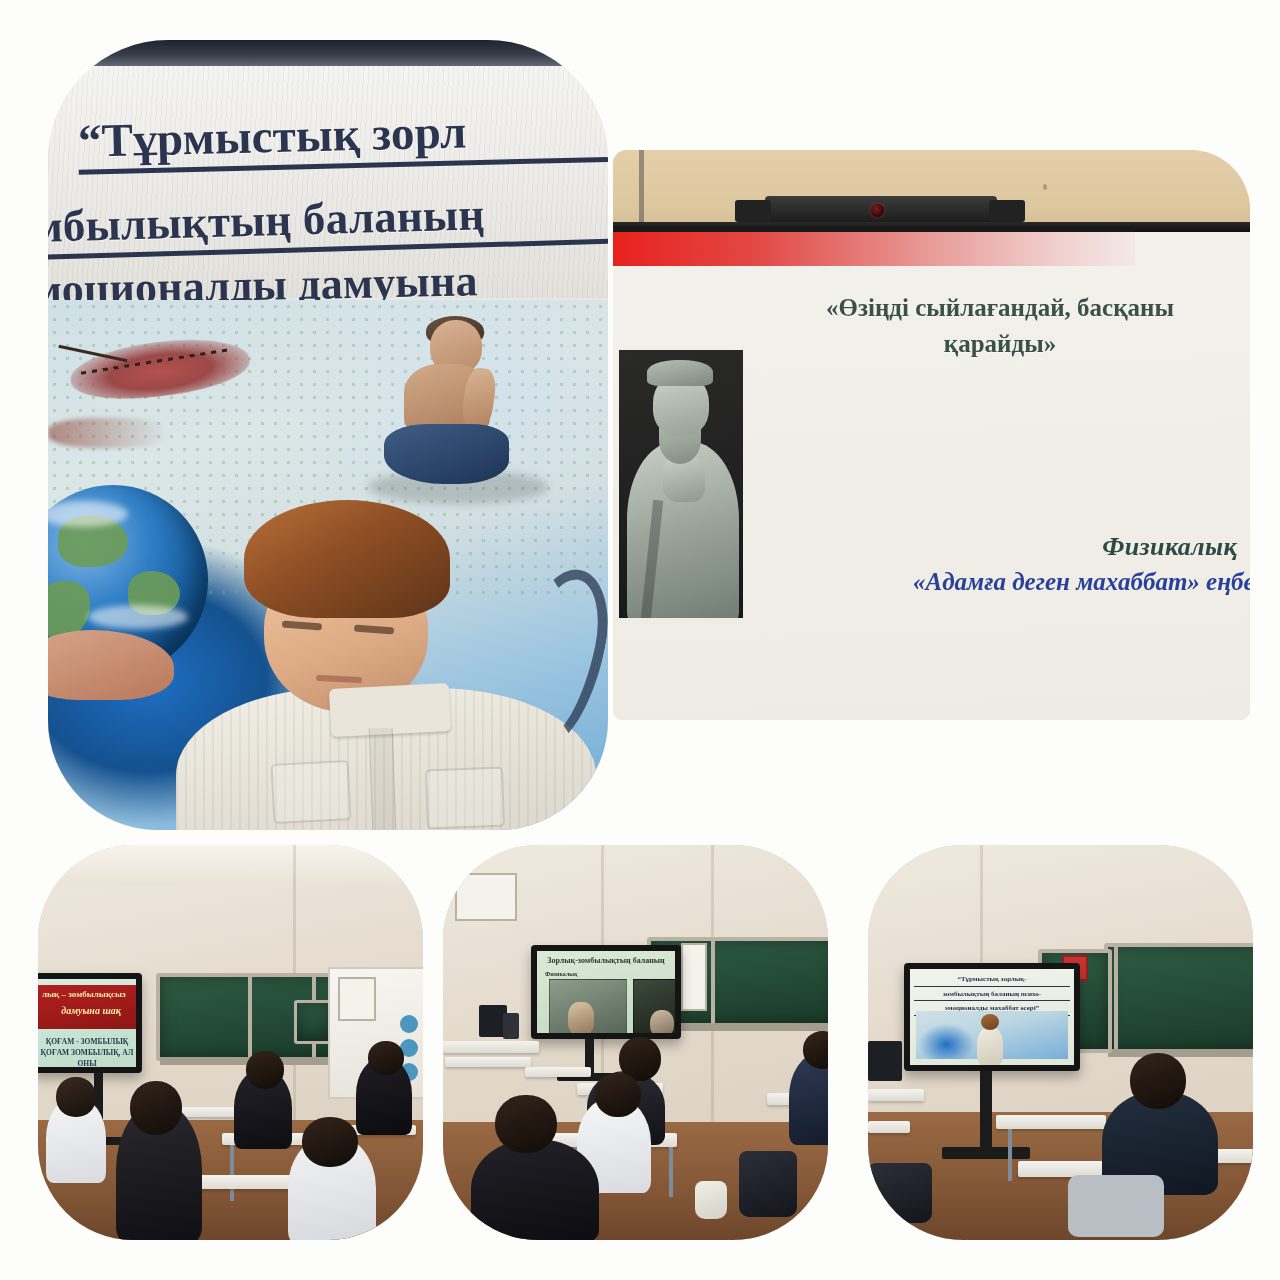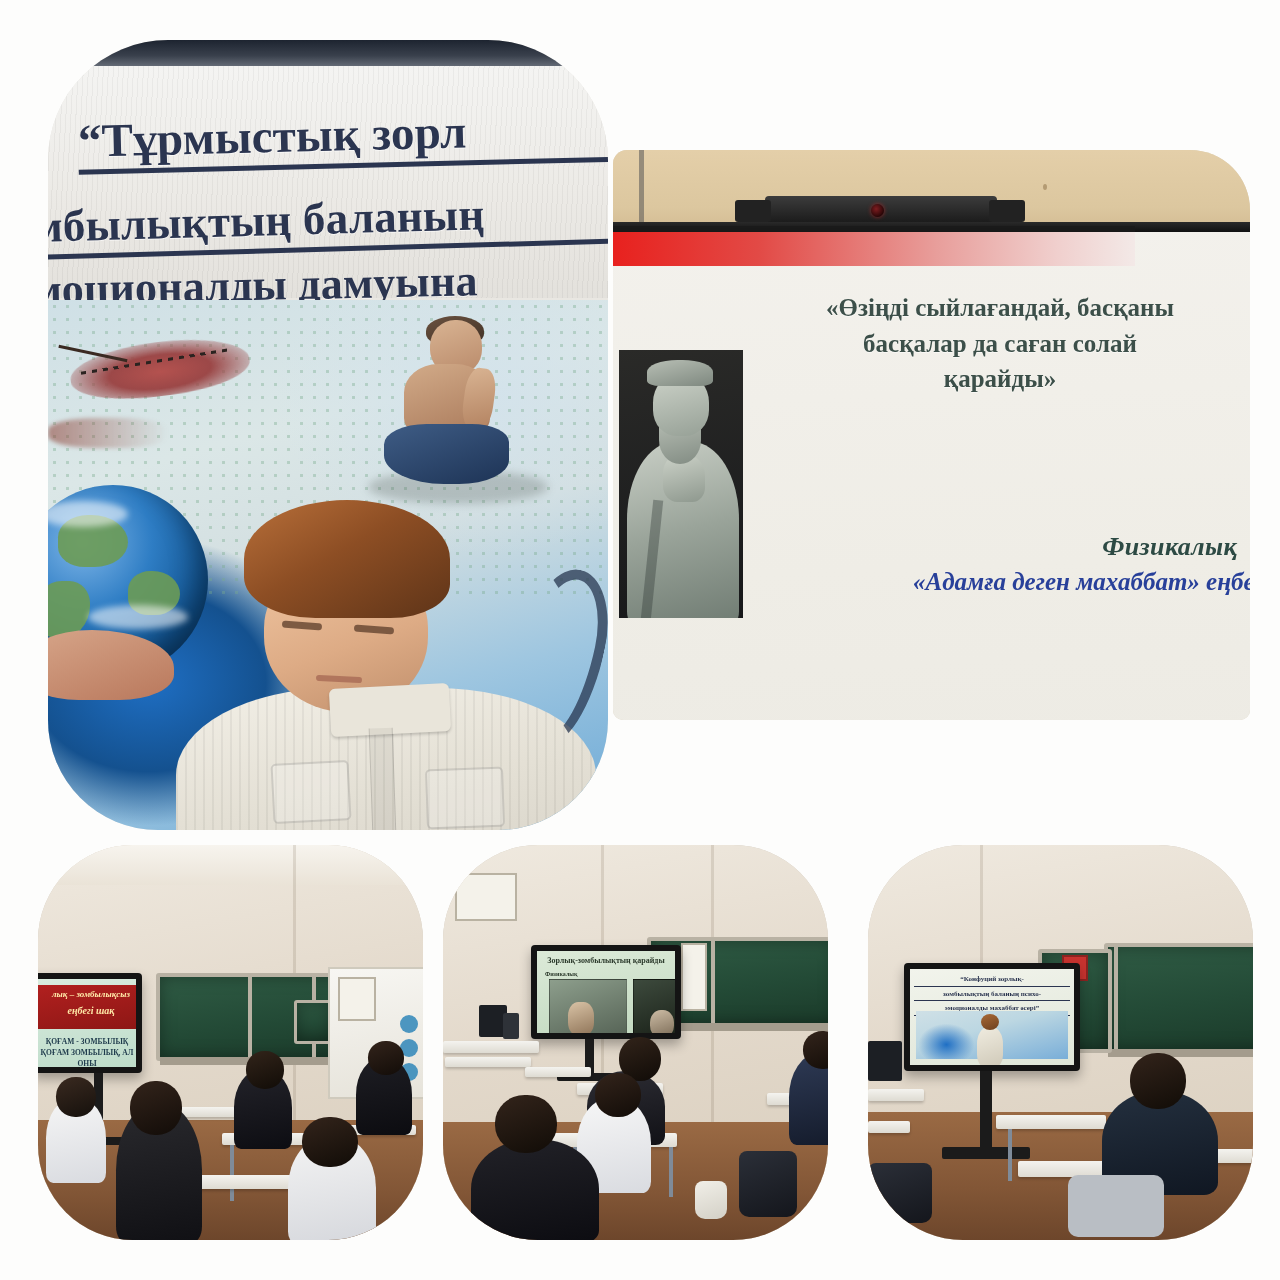--- a/index.html
+++ b/index.html
@@ -352,22 +352,22 @@
   .tv-stand-pole{position:absolute;background:#1b1b1b;}
   .tv-stand-foot{position:absolute;background:#1b1b1b;border-radius:2px;}
 
   
   .slideA{position:absolute;inset:0;background:linear-gradient(170deg,#d9ecdf,#bedcca);}
   .slideA .band{
     position:absolute;left:0;top:6px;width:100%;height:44px;
     background:linear-gradient(170deg,#b1201f,#8e1715);
   }
   .slideA .t1{
-    position:absolute;left:4px;top:10px;width:100%;text-align:center;
-    color:#ffe9a8;font-size:9px;font-weight:700;white-space:nowrap;font-style:italic;
+    position:absolute;left:4px;top:10px;width:100%;
+    color:#ffe9a8;font-size:9px;font-weight:700;white-space:nowrap;
   }
   .slideA .t2{
     position:absolute;left:4px;top:26px;width:100%;text-align:center;
     color:#ffe9a8;font-size:10px;font-style:italic;font-weight:700;white-space:nowrap;
   }
   .slideA .body{
     position:absolute;left:0;top:58px;width:100%;text-align:center;
     color:#203c4d;font-size:7.5px;font-weight:700;line-height:1.45;
   }
   
@@ -508,21 +508,20 @@
         <div class="cf-robe"></div>
         <div class="cf-robefold"></div>
         <div class="cf-hands"></div>
         <div class="cf-beard"></div>
         <div class="cf-head"></div>
         <div class="cf-cap"></div>
       </div>
 
       <div class="quote-block">
         <div>«Өзіңді сыйлағандай, басқаны</div>
-        <div>басқалар да саған солай</div>
         <div>қарайды»</div>
       </div>
 
       <div class="attrib">
         <div class="author">Физикалық</div>
         <div class="work">«Адамға деген махаббат» еңбегі»</div>
       </div>
 
       <div class="screen-botline"></div>
       <div class="timestamp">2023.12</div>
@@ -546,21 +545,21 @@
     <div class="poster-sm" style="left:300px;top:132px;width:34px;height:40px;"></div>
     <div class="circ" style="left:362px;top:170px;width:18px;height:18px;"></div>
     <div class="circ" style="left:362px;top:194px;width:18px;height:18px;background:#2f86b8;"></div>
     <div class="circ" style="left:362px;top:218px;width:18px;height:18px;background:#2f86b8;"></div>
 
     <div class="tv" style="left:-6px;top:128px;width:110px;height:100px;">
       <div class="tv-screen">
         <div class="slideA">
           <div class="band"></div>
           <div class="t1">лық – зомбылықсыз</div>
-          <div class="t2">еңбегі шақ</div>
+          <div class="t2">дамуына шақ</div>
           <div class="body">
             <div>ҚОҒАМ - ЗОМБЫЛЫҚ</div>
             <div>ҚОҒАМ ЗОМБЫЛЫҚ, АЛ ОНЫ</div>
 
           </div>
         </div>
       </div>
     </div>
     <div class="tv-stand-pole" style="left:56px;top:228px;width:9px;height:68px;"></div>
     <div class="tv-stand-foot" style="left:28px;top:292px;width:64px;height:8px;"></div>
@@ -600,21 +599,21 @@
 
     <div class="board" style="left:204px;top:92px;width:184px;height:82px;">
       <div class="board-split" style="left:60px;"></div>
       <div class="board-tray"></div>
     </div>
     <div class="poster-sm" style="left:238px;top:98px;width:22px;height:64px;"></div>
 
     <div class="tv" style="left:88px;top:100px;width:150px;height:94px;">
       <div class="tv-screen">
         <div class="slideB">
-          <div class="hdr">Зорлық-зомбылықтың қарайды</div>
+          <div class="hdr">Зорлық-зомбылықтың баланың</div>
           <div class="sub">Физикалық</div>
           <div class="ph ph1"></div>
           <div class="ph ph2"></div>
         </div>
       </div>
     </div>
     <div class="tv-stand-pole" style="left:142px;top:194px;width:9px;height:38px;"></div>
     <div class="tv-stand-foot" style="left:114px;top:228px;width:66px;height:8px;"></div>
 
     <div class="monitor" style="left:36px;top:160px;width:28px;height:32px;"></div>
@@ -655,21 +654,21 @@
       <div class="board-split" style="left:6px;"></div>
       <div class="board-tray"></div>
     </div>
     <div class="board" style="left:170px;top:104px;width:66px;height:96px;"></div>
     <div class="poster-sm" style="left:194px;top:110px;width:22px;height:22px;background:#c8332f;border-color:#8d2320;"></div>
 
     <div class="tv" style="left:36px;top:118px;width:176px;height:108px;">
       <div class="tv-screen">
         <div class="slideC">
           <div class="ttl">
-            <span>“Конфуций зорлық-</span>
+            <span>“Тұрмыстық зорлық-</span>
             <span>зомбылықтың баланың психо-</span>
             <span>эмоционалды махаббат әсері”</span>
           </div>
           <div class="art">
             <div class="kid"></div>
           </div>
         </div>
       </div>
     </div>
     <div class="tv-stand-pole" style="left:112px;top:226px;width:12px;height:84px;"></div>

